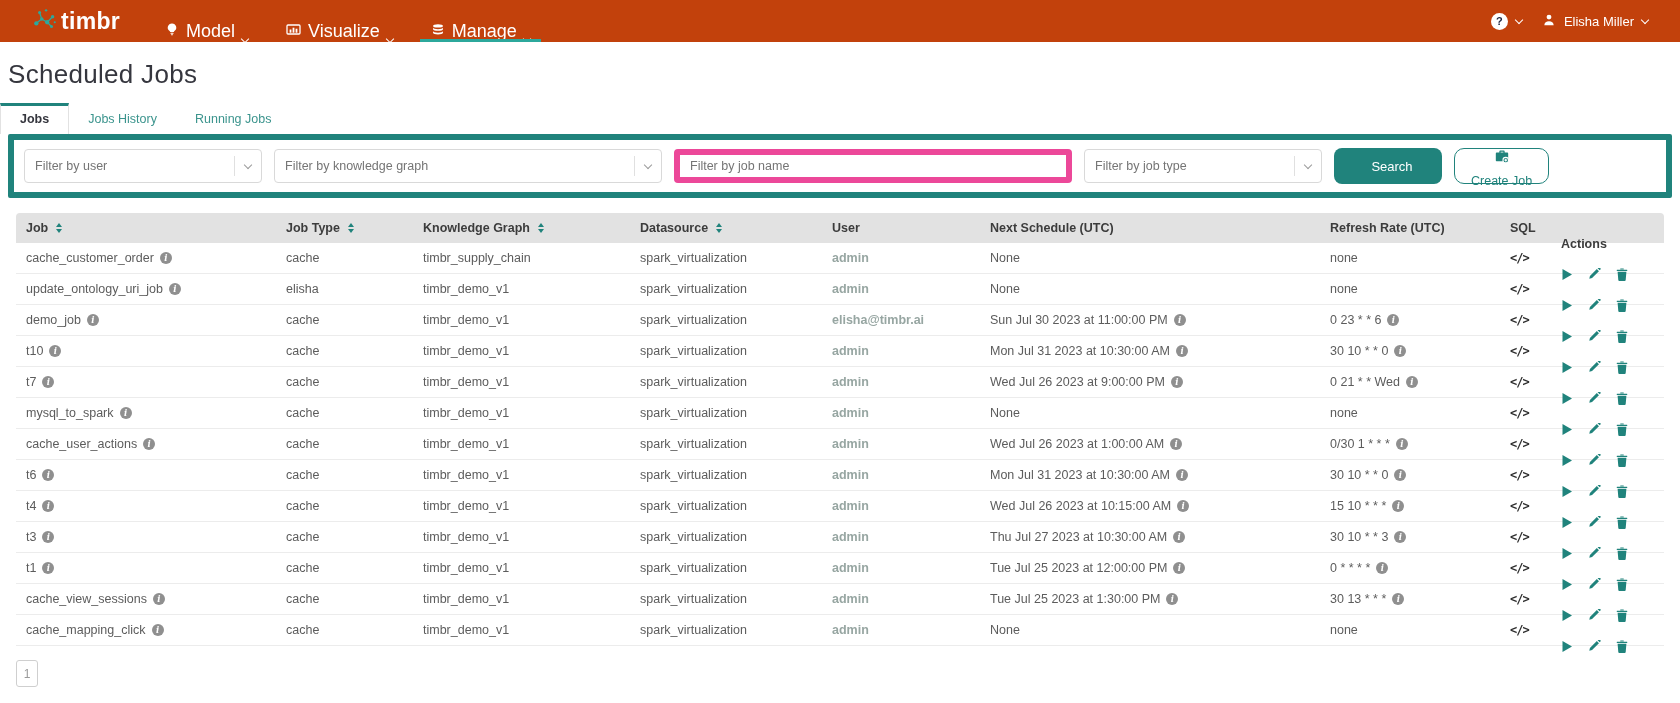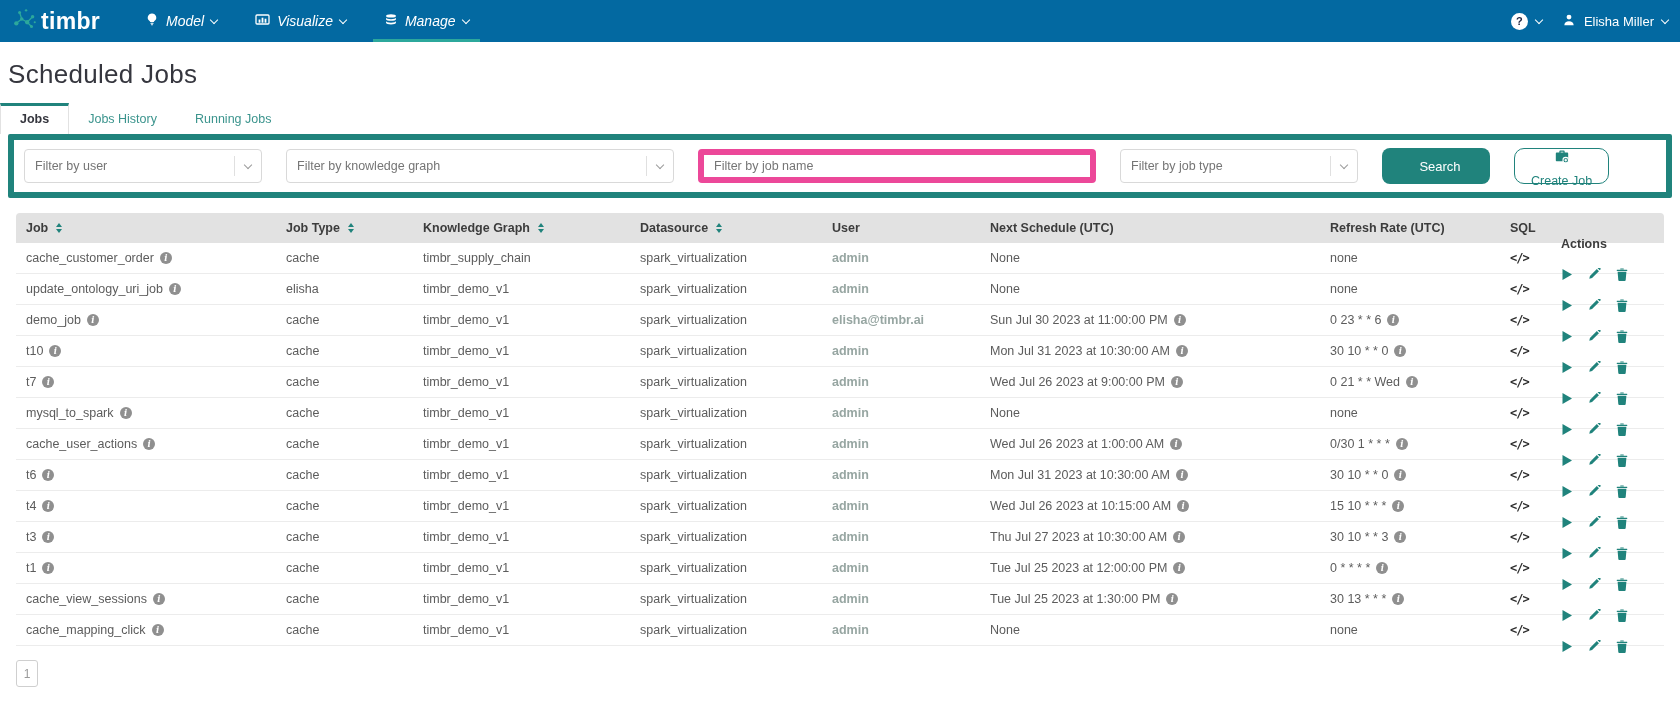--- a/index.html
+++ b/index.html
@@ -5,29 +5,29 @@
   * { box-sizing: border-box; margin: 0; padding: 0; }
   html,body { width: 1680px; height: 703px; overflow: hidden; }
   body {
     font-family: "Liberation Sans", sans-serif;
     background: #ffffff;
     color: #58595b;
   }
 
   
   .navbar {
-    height: 42px; background: #0369a1; display: flex; align-items: stretch;
-    padding: 0 12px; color: #fff;
+    height: 42px; background: #c2410c; display: flex; align-items: stretch;
+    padding: 0 32px; color: #fff;
   }
   .logo { display: flex; align-items: center; gap: 3px; }
   .logo-text { font-size: 23px; font-weight: 700; letter-spacing: .3px; color: #fff; }
   .nav-menu { display: flex; margin-left: 26px; }
   .nav-item {
-    display: flex; align-items: center; gap: 7px; padding: 0 19px;
-    font-size: 14px; cursor: pointer; position: relative; white-space: nowrap; font-style: italic;
+    display: flex; align-items: flex-end; gap: 7px; padding: 0 19px;
+    font-size: 18px; cursor: pointer; position: relative; white-space: nowrap;
   }
   .nav-item.active::after {
     content: ""; position: absolute; left: 8px; right: 8px; bottom: 0;
     height: 3px; background: #2ca89c;
   }
   .nav-right { margin-left: auto; display: flex; align-items: center; gap: 20px; }
   .nav-group { display: flex; align-items: center; gap: 8px; font-size: 13px; cursor: pointer; }
   .help-circle {
     width: 17px; height: 17px; border-radius: 50%; background: #fff; color: #1c2340;
     font-size: 11px; font-weight: bold; display: flex; align-items: center; justify-content: center;
@@ -47,21 +47,21 @@
   }
   .tab.active {
     color: #35363e; font-weight: bold; background: #fff;
     border-top: 3px solid #20837c; border-left: 1px solid #e2e2e2; border-right: 1px solid #e2e2e2;
     padding-top: 6px;
   }
 
   
   .filter-panel {
     margin: 0 8px; border: 6px solid #20837c; border-radius: 2px;
-    padding: 8px 10px; display: flex; align-items: center; gap: 24px; background: #fff;
+    padding: 8px 10px; display: flex; align-items: center; gap: 12px; background: #fff;
   }
   .f-select {
     height: 34px; border: 1px solid #d9d9d9; border-radius: 4px; background: #fff;
     display: flex; align-items: center; justify-content: space-between;
     padding: 0 10px; font-size: 12.5px; color: #757575; cursor: pointer; flex-shrink: 0;
   }
   .f-select .sel-right { display: flex; align-items: center; gap: 10px; }
   .f-select .sel-divider { width: 1px; height: 20px; background: #e0e0e0; }
   .f-input {
     height: 34px; border: 6px solid #ec4899; border-radius: 4px; background: #fff;

